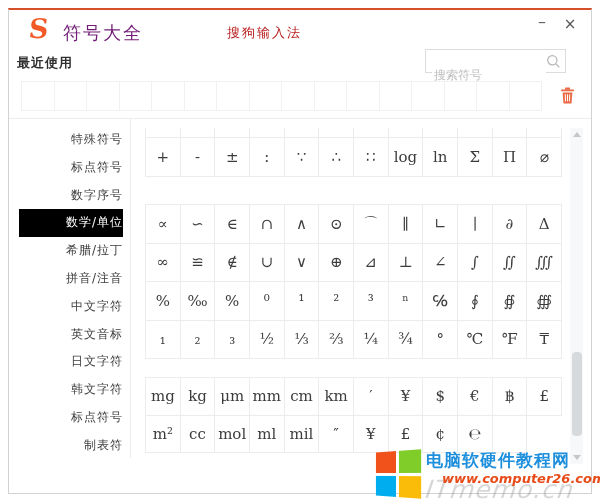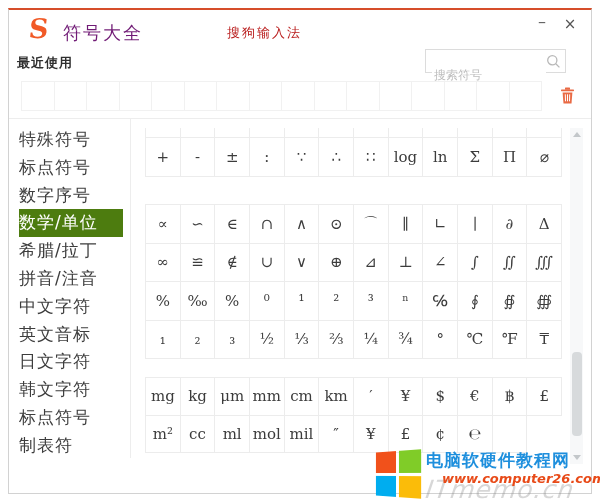--- a/index.html
+++ b/index.html
@@ -36,24 +36,24 @@
   .search-ic{position:absolute;right:4px;top:4px;}
   
   .recent-row{position:absolute;left:12px;top:71px;width:536px;height:31px;display:flex;}
   .rcell{width:33.5px;height:30px;border:1px solid #f1f1f1;box-sizing:border-box;margin-left:-1px;background:#fff;}
   .rcell:first-child{margin-left:0;}
   .trash{position:absolute;left:551px;top:77px;}
   .hline{position:absolute;left:0;top:108px;width:582px;height:1px;background:#ededed;}
   
   .sidebar{position:absolute;left:10px;top:116px;width:104px;}
   .side-item{
-    height:27.8px;line-height:27.8px;text-align:left;font-size:17px;color:#3d3d3d;
+    height:27.8px;line-height:27.8px;text-align:right;font-size:12px;color:#3d3d3d;
     letter-spacing:1px;cursor:default;
   }
-  .side-item.active{background:#4d7c0f;color:#fff;}
+  .side-item.active{background:#000000;color:#fff;}
   .vline{position:absolute;left:121px;top:108px;width:1px;height:340px;background:#ededed;}
   
   .clip-row{
     position:absolute;left:136px;top:118px;width:417px;height:9px;overflow:hidden;
     display:grid;grid-template-columns:repeat(12,1fr);border-left:1px solid #ececec;box-sizing:border-box;
   }
   .clip-row .ccell{height:9px;border-right:1px solid #ececec;border-bottom:1px solid #ececec;}
   .groups{position:absolute;left:136px;top:127px;width:417px;box-sizing:border-box;}
   .group{
     display:grid;grid-template-columns:repeat(12,1fr);
@@ -247,22 +247,22 @@
         <div class="cell">cm</div>
         <div class="cell">km</div>
         <div class="cell">′</div>
         <div class="cell">¥</div>
         <div class="cell">$</div>
         <div class="cell">€</div>
         <div class="cell">฿</div>
         <div class="cell">£</div>
         <div class="cell">m²</div>
         <div class="cell">cc</div>
+        <div class="cell">mol</div>
         <div class="cell">ml</div>
-        <div class="cell">mol</div>
         <div class="cell">mil</div>
         <div class="cell">″</div>
         <div class="cell">¥</div>
         <div class="cell">£</div>
         <div class="cell">¢</div>
         <div class="cell">℮</div>
         <div class="cell"></div>
       </div>
     </div>
 

